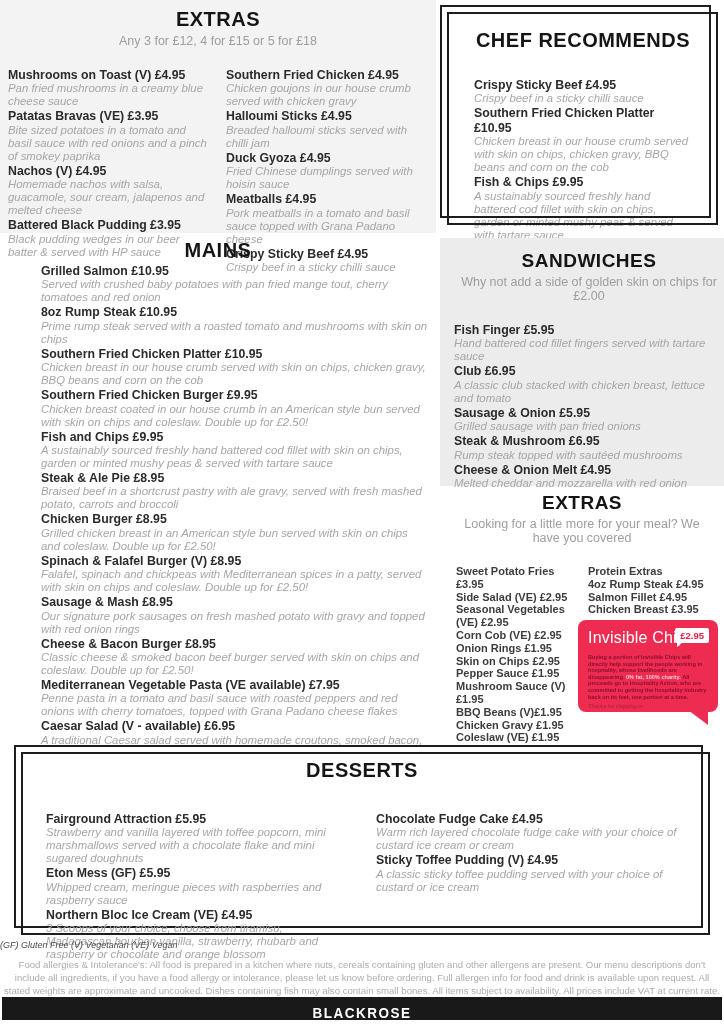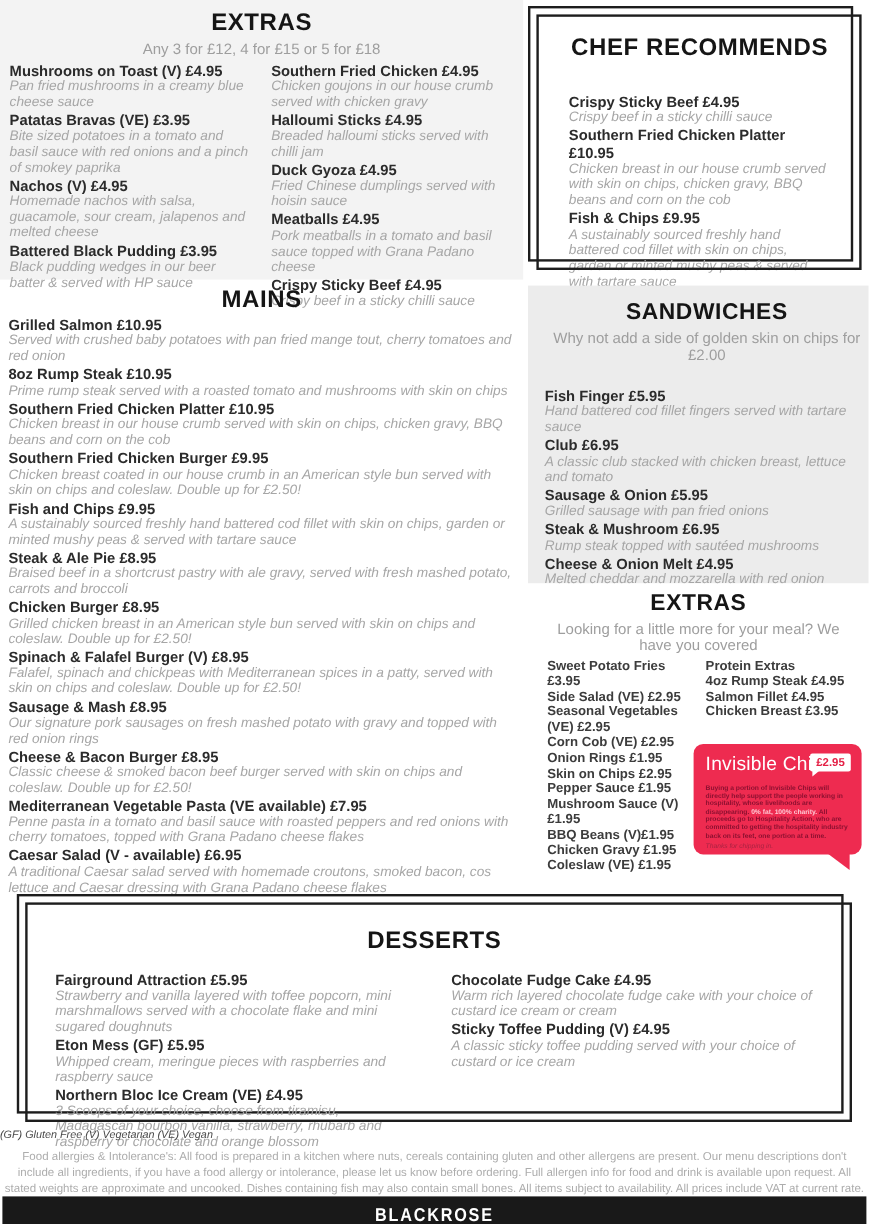--- a/index.html
+++ b/index.html
@@ -7,27 +7,27 @@
         font-family:"Liberation Sans",sans-serif;color:#2a2a2a;}
 
   
   .section-title{font-size:20px;font-weight:bold;color:#151515;text-align:center;
                  margin:0;letter-spacing:.5px;}
   .section-sub{font-size:12.5px;color:#9e9e9e;text-align:center;margin:3px 0 4px;}
   .item{margin:0 0 1px 0;}
   .item-title{font-size:12.3px;font-weight:bold;color:#2b2b2b;line-height:14.4px;}
   .item-desc{font-size:11.4px;font-style:italic;color:#a6a6a6;line-height:13px;}
   .cols{display:flex;}
-  .col{flex:1;padding:0 8px;}
+  .col{flex:1;padding:0 8px;margin-top:16px;}
 
   
   .grazing{position:absolute;left:0;top:0;width:436px;height:233px;background:#f3f3f3;
            padding-top:8px;box-sizing:border-box;}
   .mains{position:absolute;left:0;top:239px;width:436px;}
-  .mains .list{padding:2px 7px 0 7px;}
+  .mains .list{padding:2px 7px 0 7px;margin-left:34px;}
 
   .chef-box{position:absolute;left:440px;top:5px;width:278px;height:220px;background:#fff;}
   .fancy{position:relative;}
   .fancy::before,.fancy::after{content:"";position:absolute;border:2px solid #1d1d1d;pointer-events:none;}
   .fancy::before{top:0;left:0;right:7px;bottom:7px;}
   .fancy::after{top:7px;left:7px;right:0;bottom:0;}
   .chef-box .inner{position:relative;padding:24px 26px 0 34px;}
   .chef-box .section-title{margin-bottom:26px;}
 
   .sandwiches{position:absolute;left:440px;top:238px;width:284px;height:248px;
@@ -50,21 +50,21 @@
   .price-tag{position:absolute;top:8px;right:9px;background:#fff;color:#e42045;
              font-size:9.5px;font-weight:bold;padding:2px 5px;border-radius:2px;}
   .price-tag::after{content:"";position:absolute;left:2px;bottom:-4px;width:0;height:0;
                     border-top:5px solid #fff;border-right:6px solid transparent;}
   .bubble-body{margin:7px 0 0 0;font-size:5.6px;line-height:6.6px;font-weight:bold;color:#8c1030;}
   .bubble-body .hl{color:#ffc9d4;}
   .bubble-foot{margin:3px 0 0 0;font-size:5.6px;font-style:italic;color:#a82342;}
 
   
   .desserts-box{position:absolute;left:14px;top:745px;width:696px;height:190px;background:#fff;}
-  .desserts-box .inner{position:relative;padding:28px 18px 0 18px;}
+  .desserts-box .inner{position:relative;padding:14px 18px 0 18px;}
   .desserts-box .section-title{margin-bottom:14px;}
   .desserts-box .col{padding:0 14px;}
 
   
   .legend{position:absolute;left:0;top:940px;width:724px;text-align:left;
           font-size:9px;font-style:italic;color:#4a4a4a;}
   .allergy{position:absolute;left:4px;top:958px;width:716px;text-align:center;
            font-size:9.6px;line-height:13px;color:#adadad;}
   .brand-bar{position:absolute;left:2px;top:997px;width:720px;height:23px;background:#191919;
              display:flex;align-items:flex-end;justify-content:center;}

